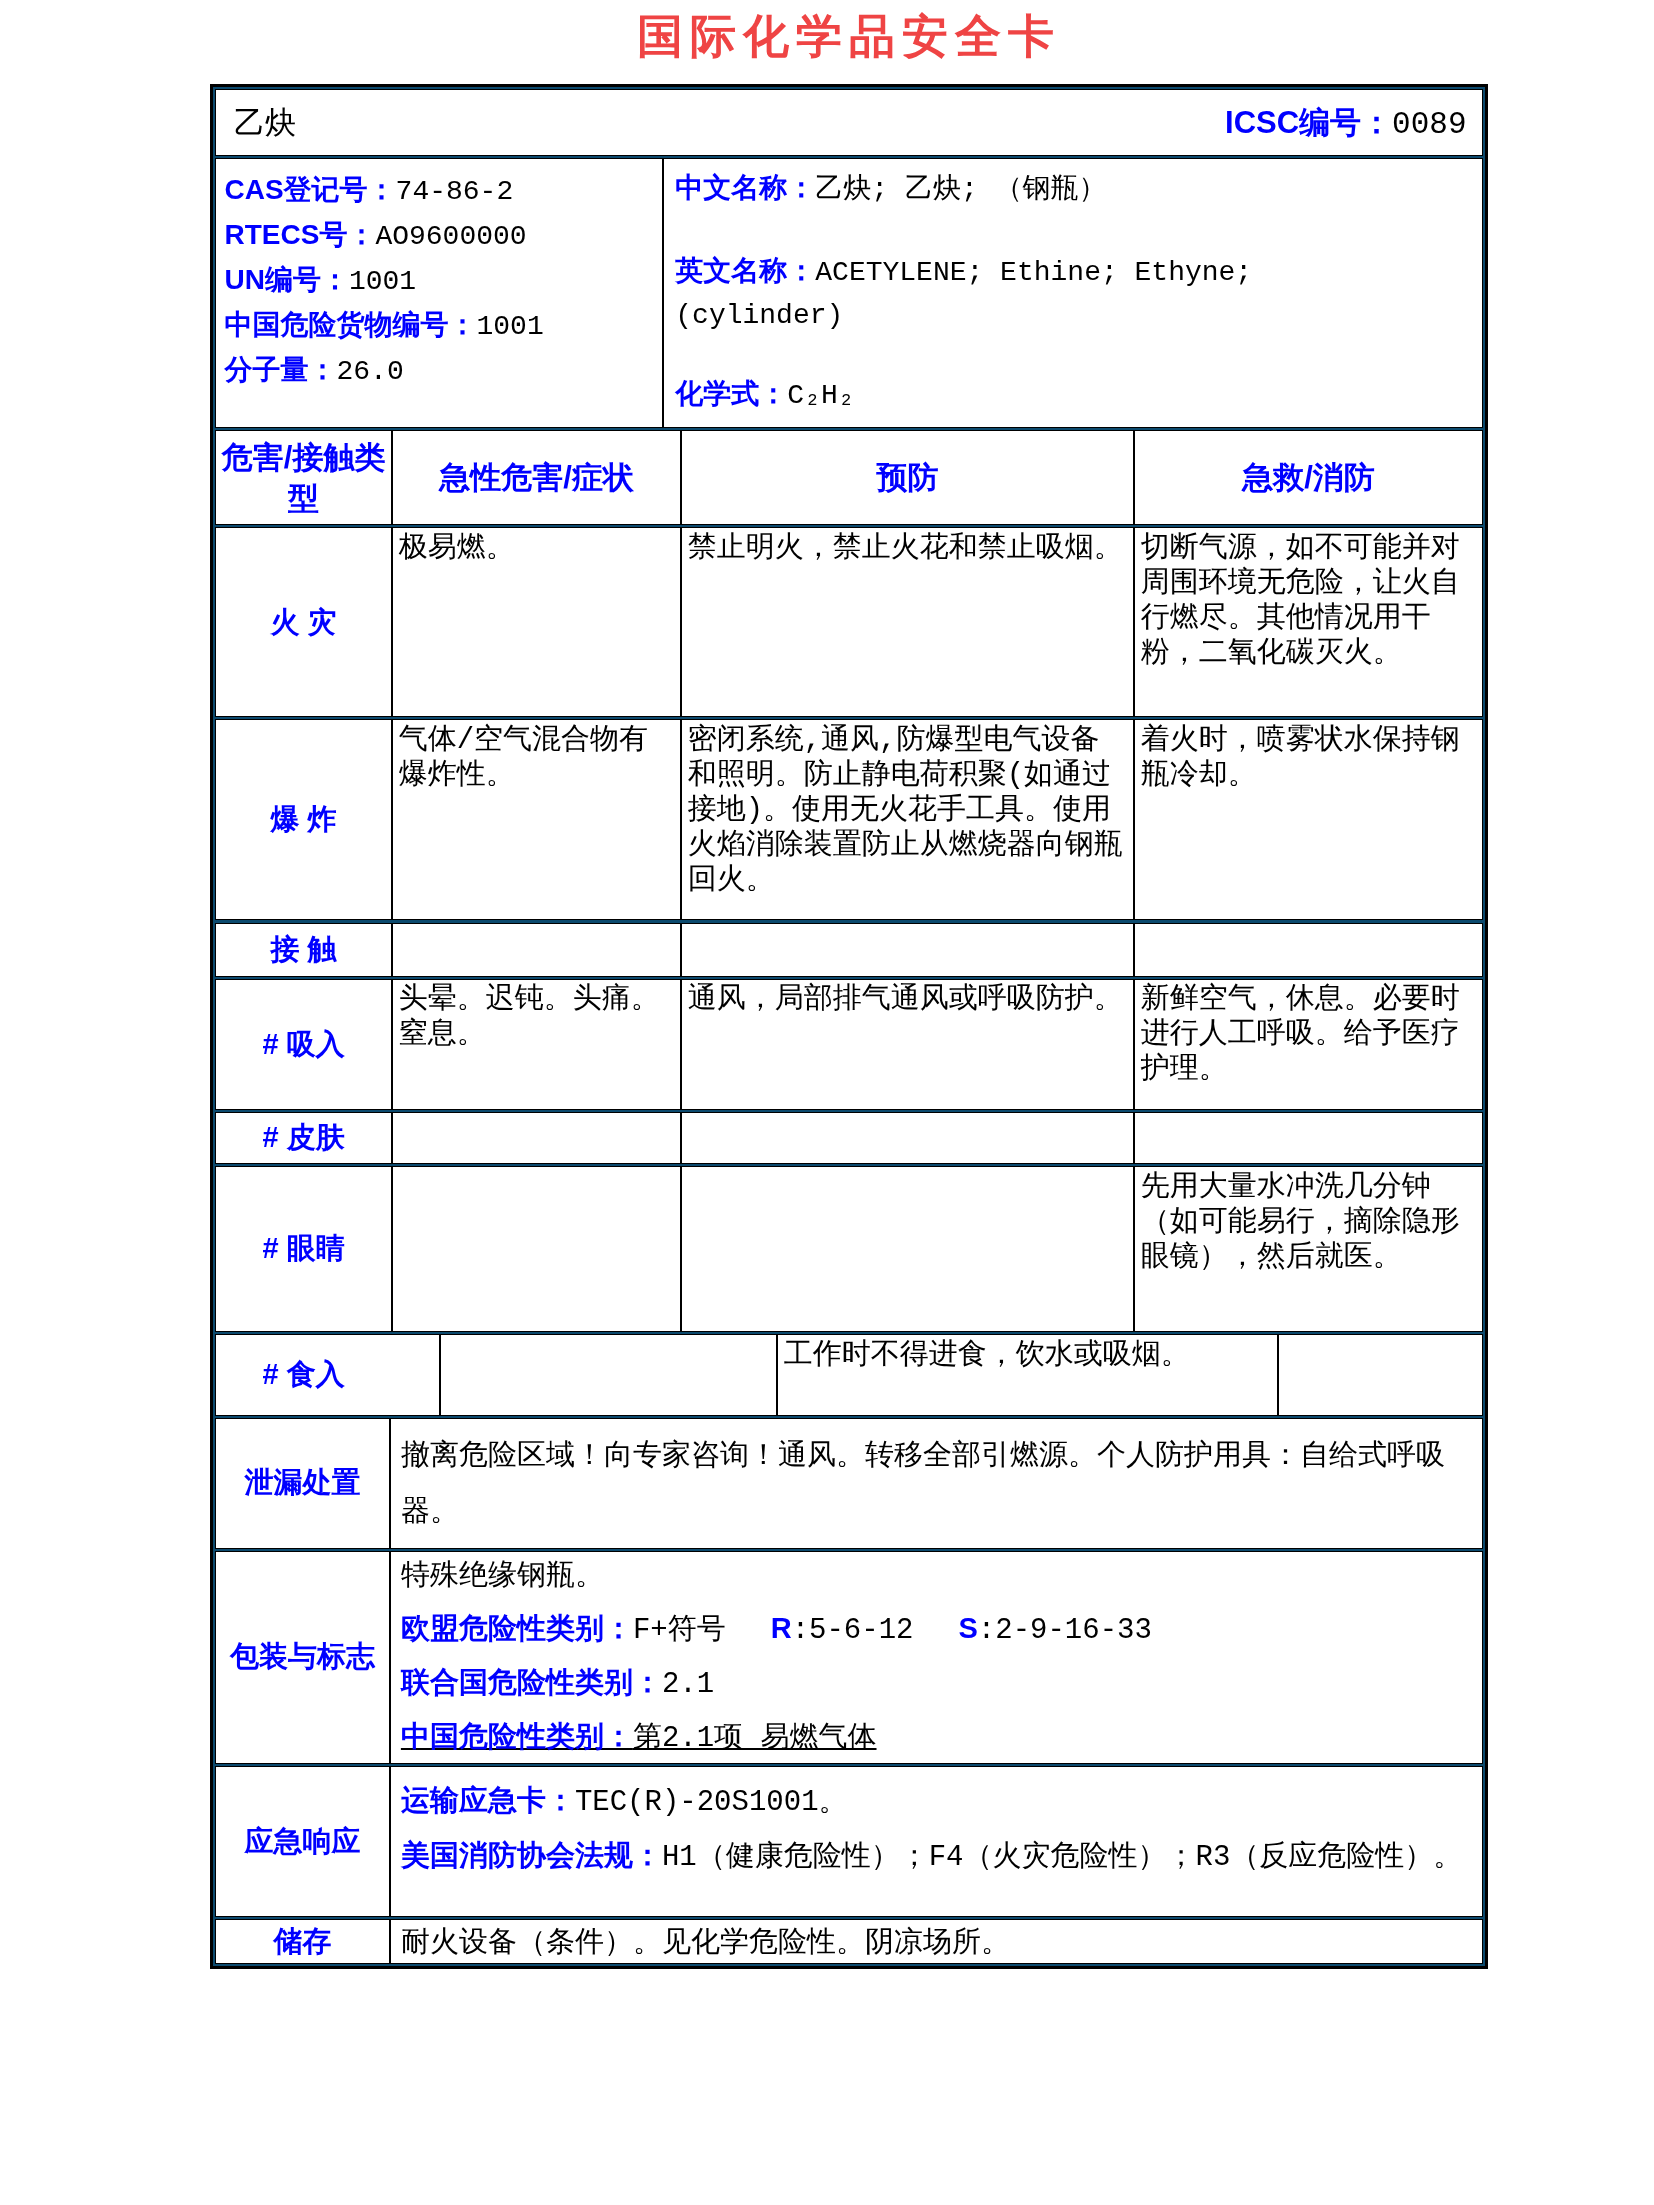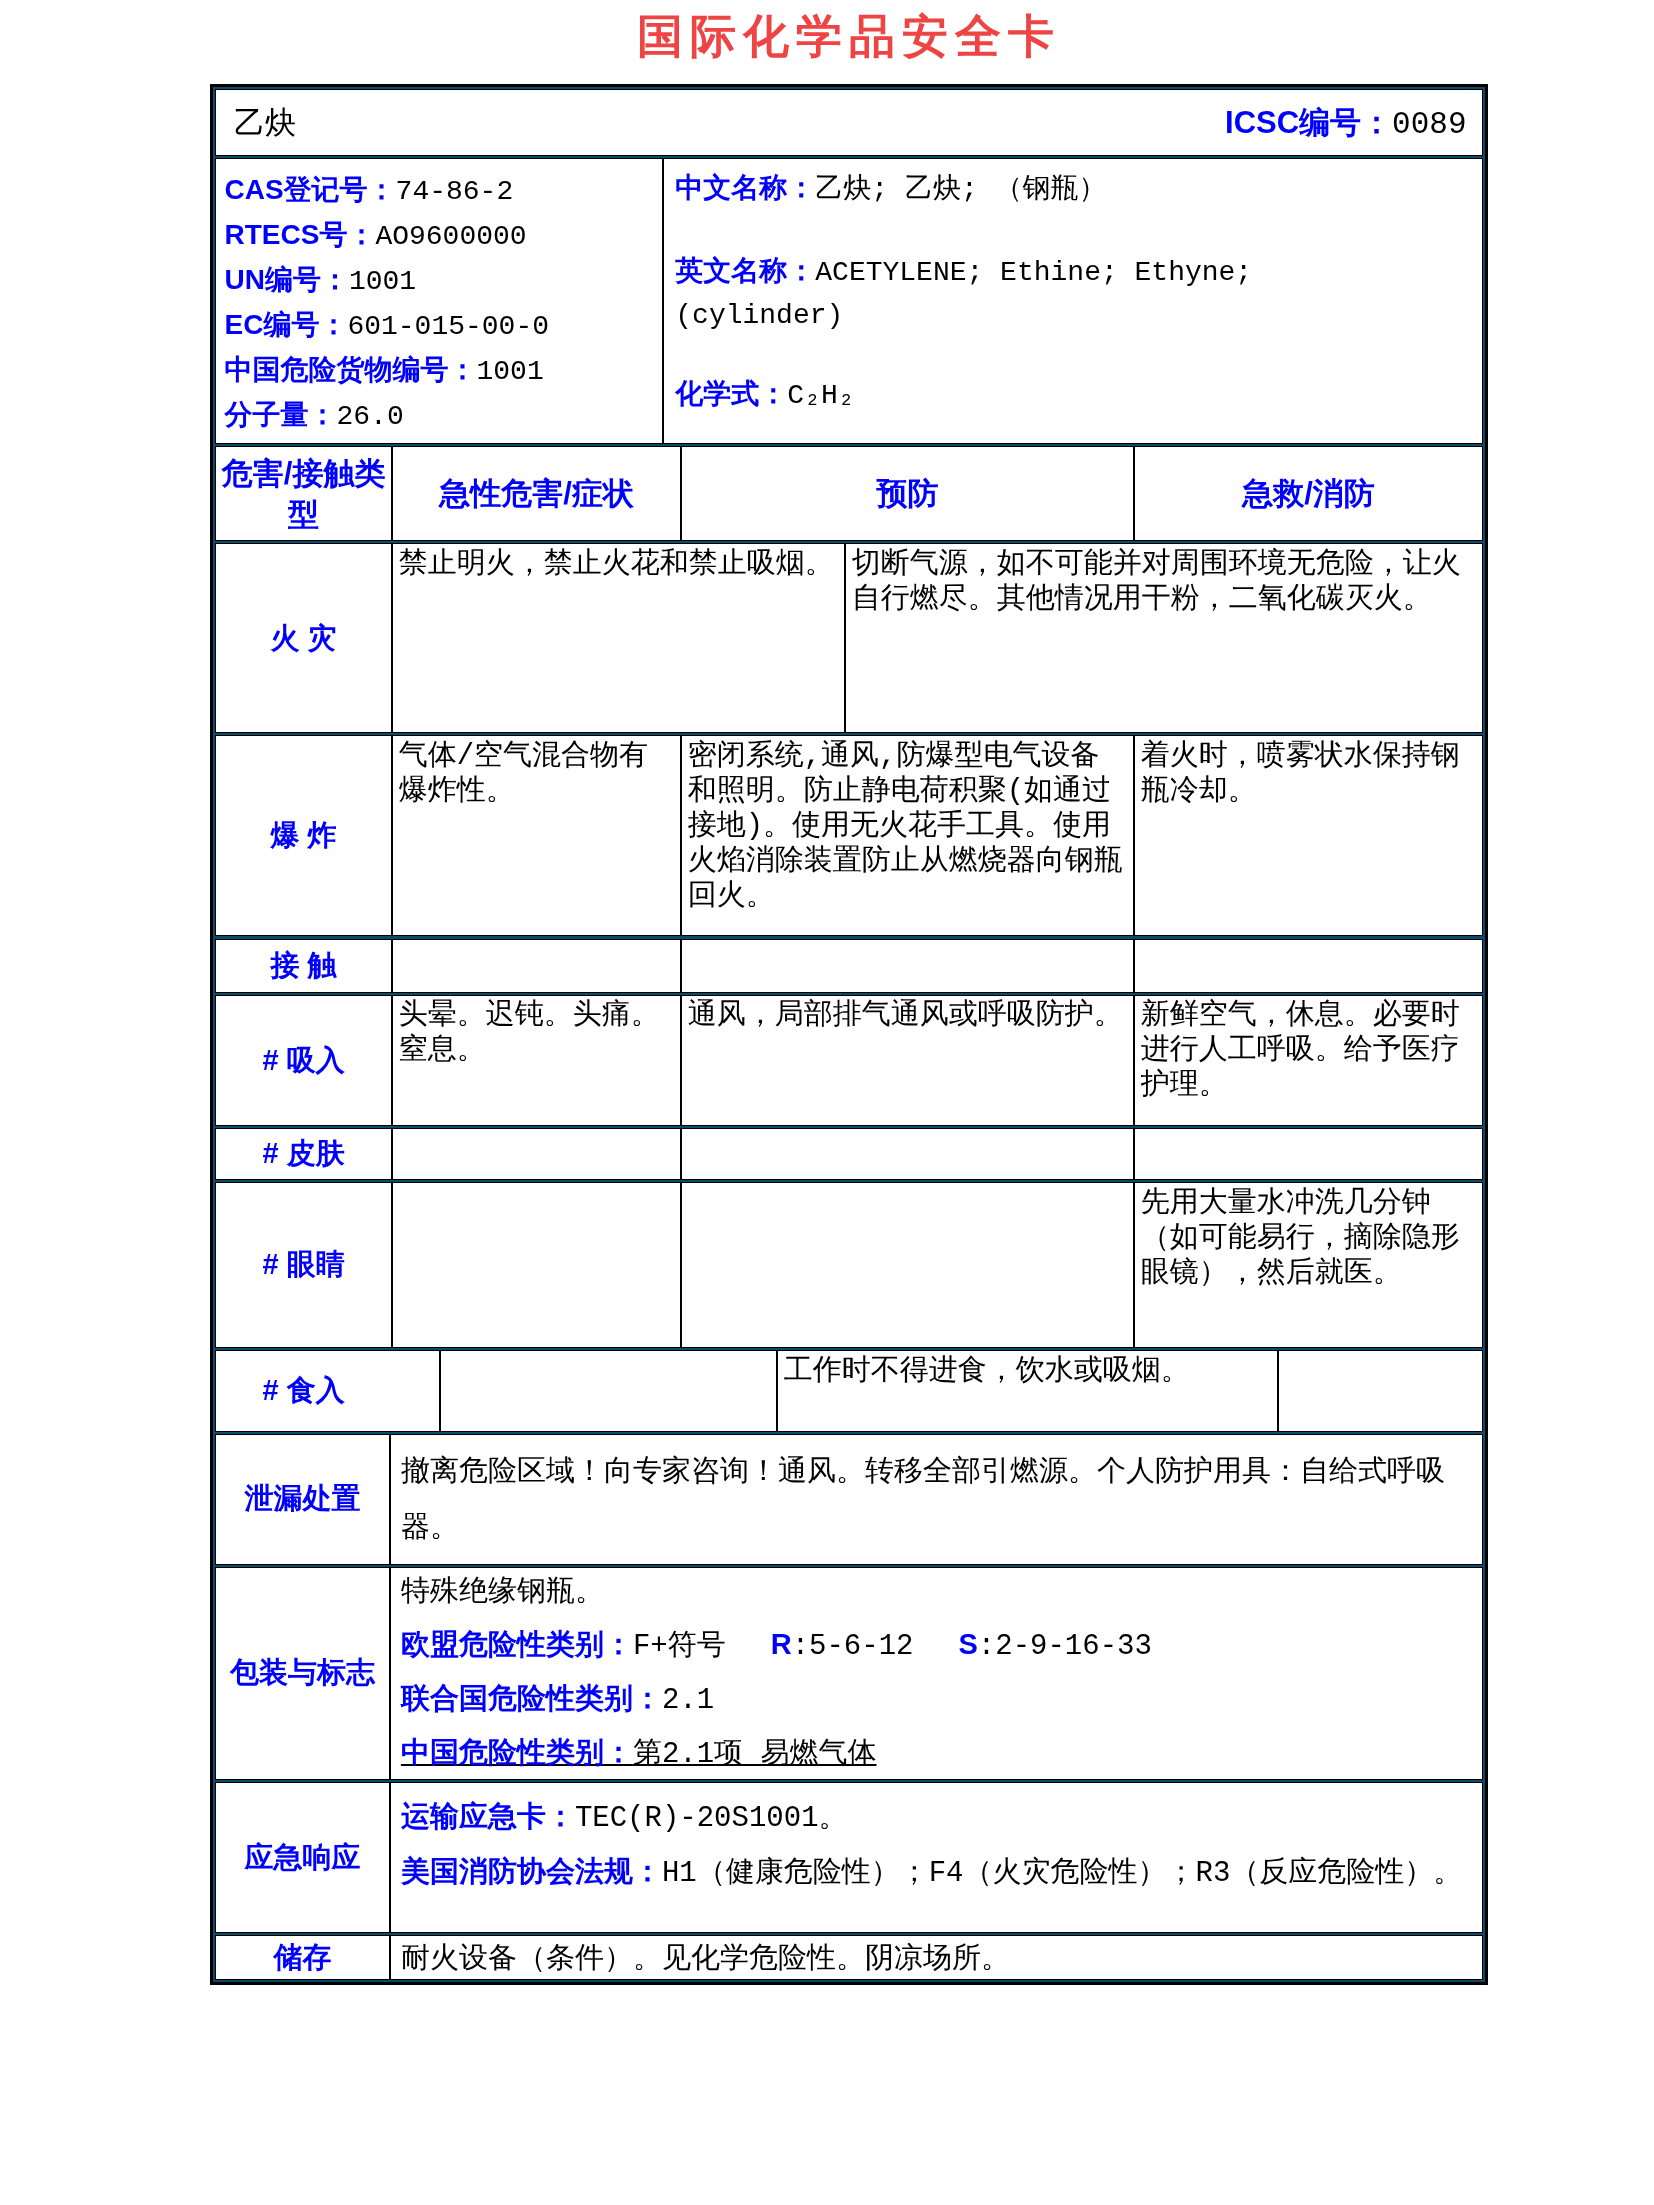--- a/index.html
+++ b/index.html
@@ -154,40 +154,40 @@
     <span>
       <span class="blue">ICSC编号：</span><span class="val">0089</span>
     </span>
   </div>
 
   <div class="section sec-b">
     <div class="idcol">
       <div class="idline"><span class="blue">CAS登记号：</span><span class="val">74-86-2</span></div>
       <div class="idline"><span class="blue">RTECS号：</span><span class="val">AO9600000</span></div>
       <div class="idline"><span class="blue">UN编号：</span><span class="val">1001</span></div>
-      <div class="idline"><span class="blue">EC编号：</span><span class="val">601-015-00-0</span></div>
       <div class="idline"><span class="blue">中国危险货物编号：</span><span class="val">1001</span></div>
       <div class="idline"><span class="blue">分子量：</span><span class="val">26.0</span></div>
     </div>
     <div class="namecol">
       <div class="cn-line"><span class="blue">中文名称：</span><span class="val">乙炔; 乙炔; （钢瓶）</span></div>
       <div class="en-line"><span class="blue">英文名称：</span><span class="val">ACETYLENE; Ethine; Ethyne; (cylinder)</span></div>
       <div class="formula-line"><span class="blue">化学式：</span><span class="val">C₂H₂</span></div>
     </div>
   </div>
 
   <div class="section hrow hdr">
     <div class="hc c1 blue">危害/接触类型</div>
     <div class="hc c2 blue">急性危害/症状</div>
     <div class="hc c3 blue">预防</div>
     <div class="hc c4 blue">急救/消防</div>
   </div>
 
   <div class="section hrow row-fire">
     <div class="hc c1 blue">火 灾</div>
+    <div class="hc c2 val">极易燃。</div>
     <div class="hc c3 val">禁止明火，禁止火花和禁止吸烟。</div>
     <div class="hc c4 val">切断气源，如不可能并对周围环境无危险，让火自行燃尽。其他情况用干粉，二氧化碳灭火。</div>
   </div>
 
   <div class="section hrow row-explosion">
     <div class="hc c1 blue">爆 炸</div>
     <div class="hc c2 val">气体/空气混合物有爆炸性。</div>
     <div class="hc c3 val">密闭系统,通风,防爆型电气设备和照明。防止静电荷积聚(如通过接地)。使用无火花手工具。使用火焰消除装置防止从燃烧器向钢瓶回火。</div>
     <div class="hc c4 val">着火时，喷雾状水保持钢瓶冷却。</div>
   </div>

